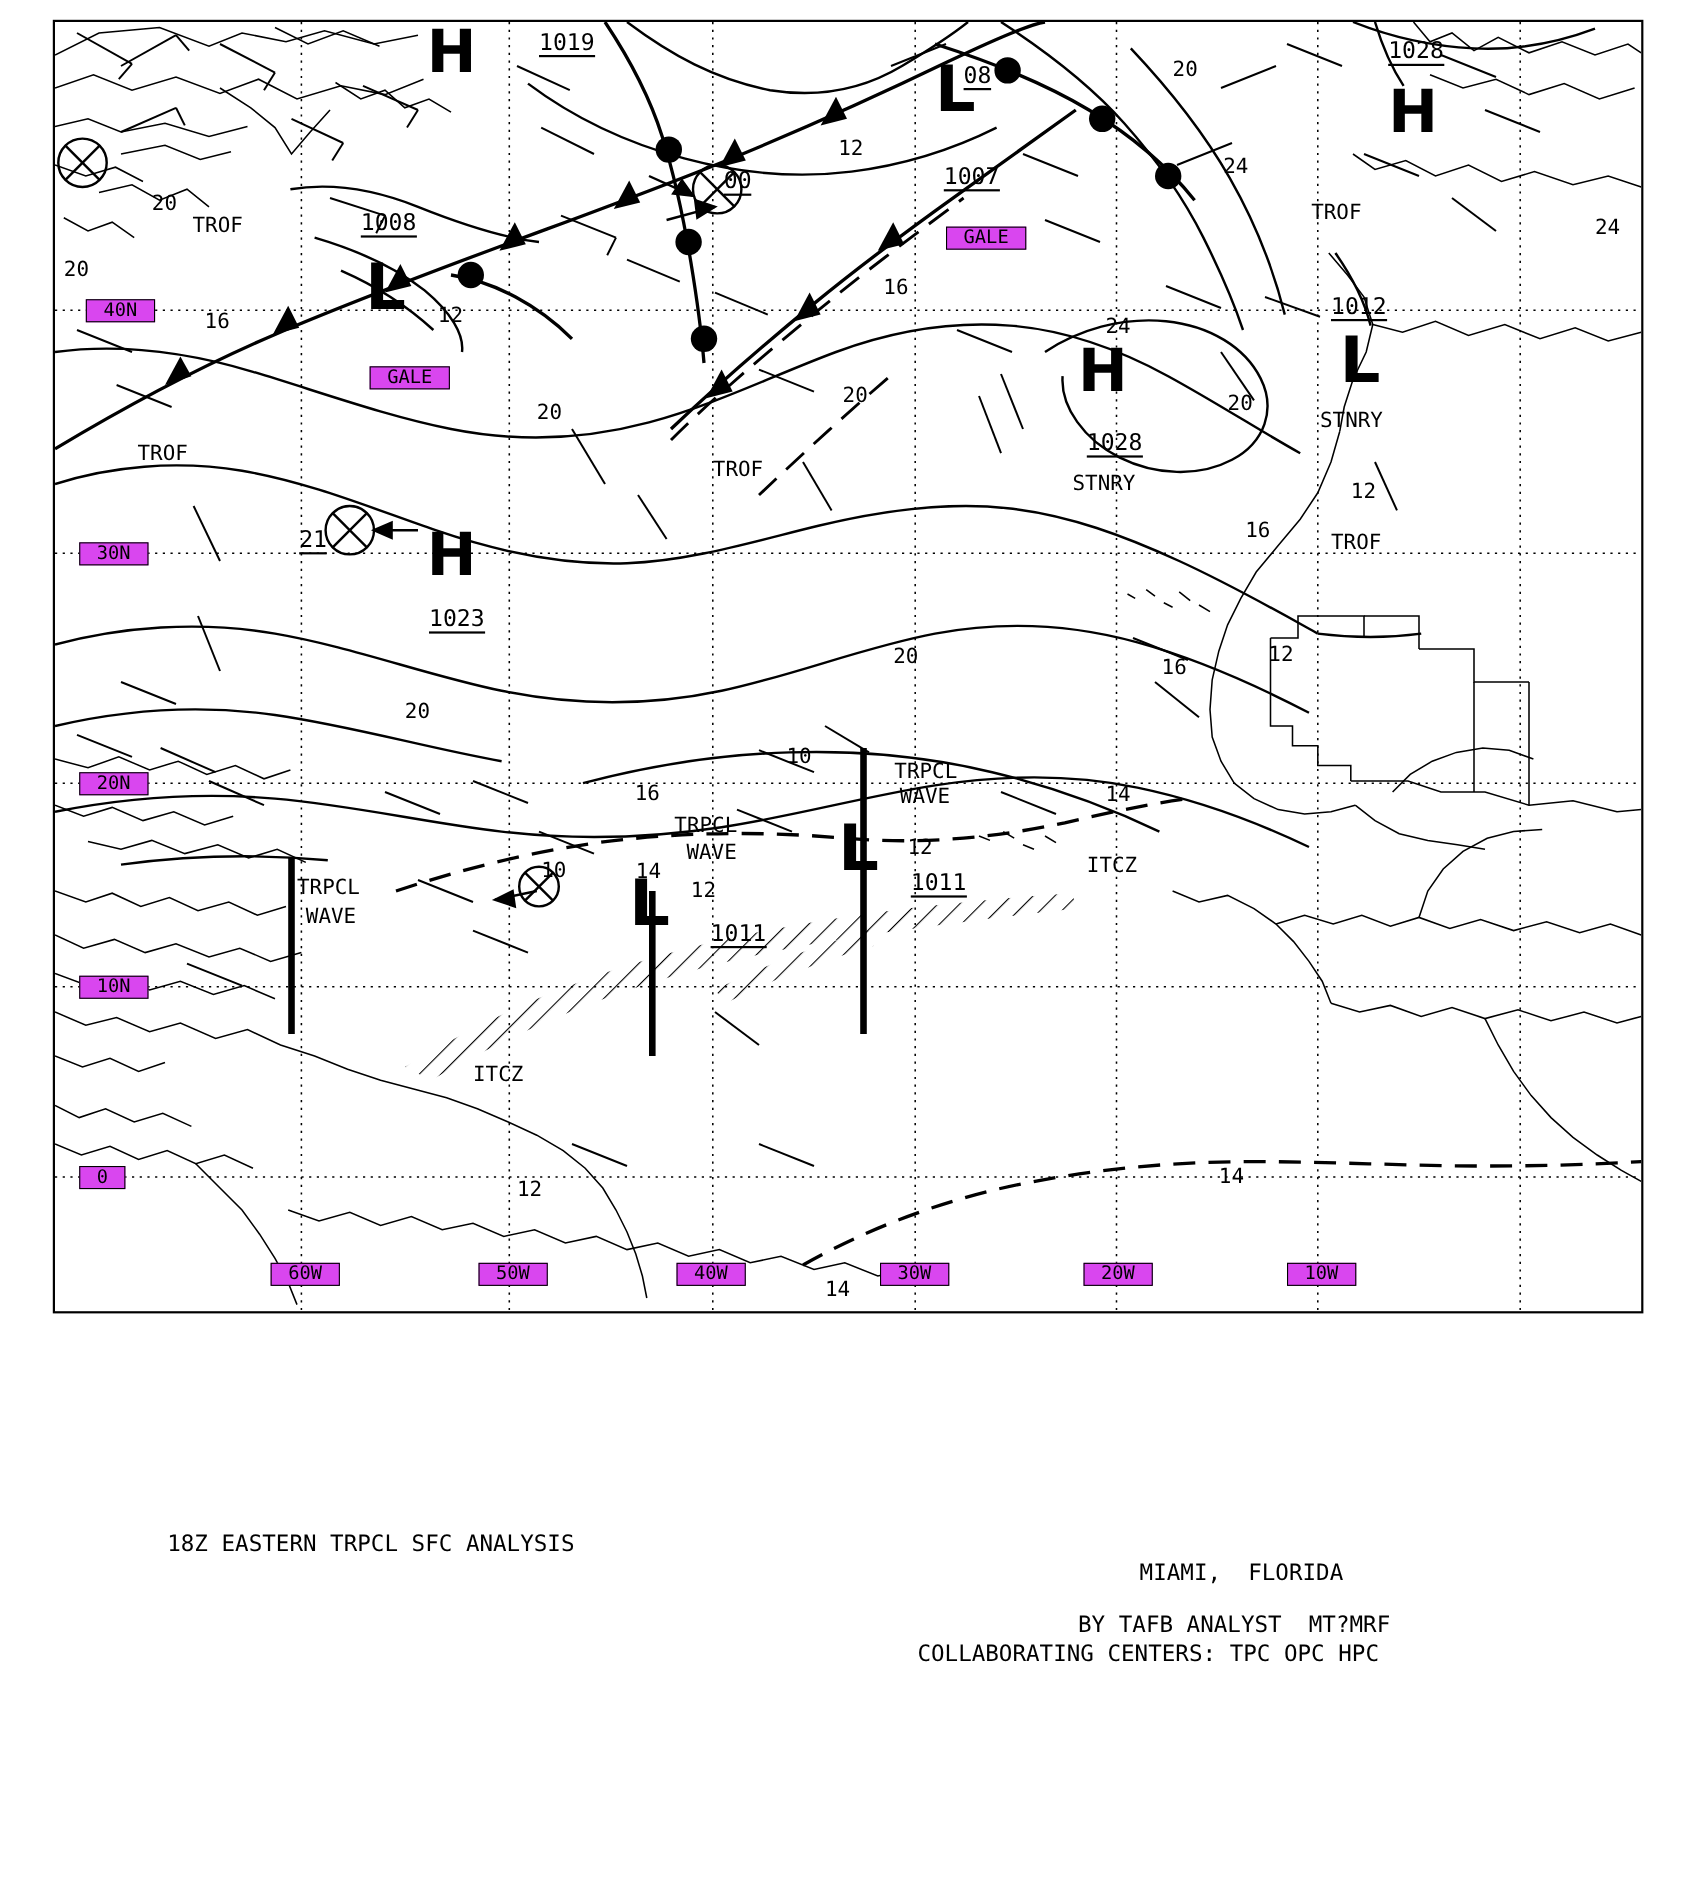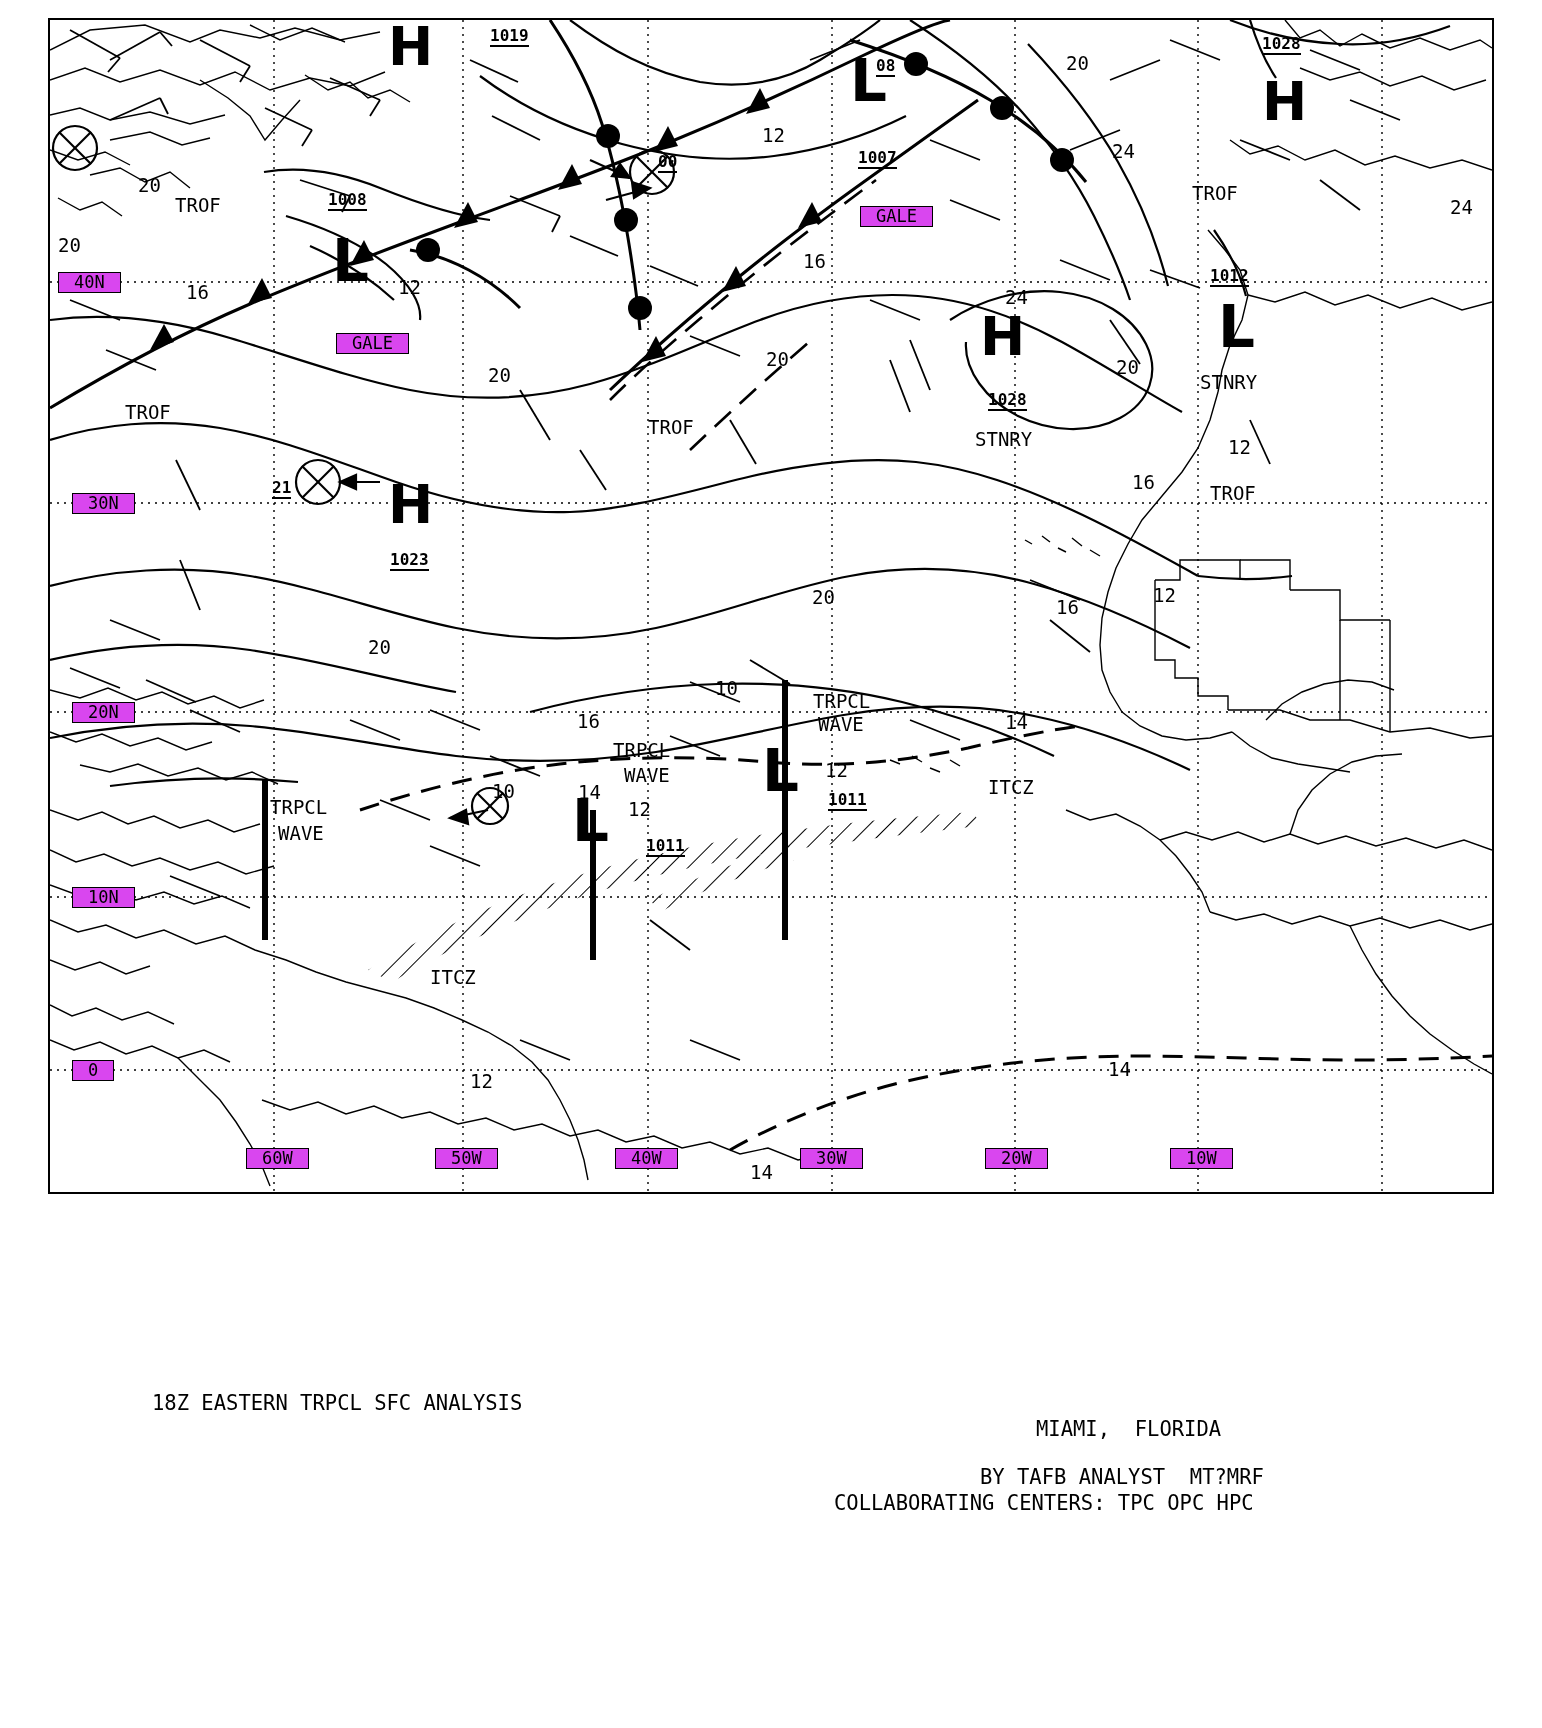--- a/index.html
+++ b/index.html
@@ -42,23 +42,22 @@
     border: 1.5px solid #000;
     padding: 1px 15px;
     background: #d946ef;
     font-size: 17px;
   }
   .maplabel.underlined {
     border-bottom: 2.5px solid #000;
     padding-bottom: 1px;
   }
   .maplabel.pressure {
-    font-size: 16px;
+    font-size: 21px;
     letter-spacing: 0px;
-    font-weight: bold;
   }
   .hl {
     position: absolute;
     font-family: "DejaVu Sans", sans-serif;
     font-weight: bold;
     font-size: 54px;
     line-height: 1;
     color: #000;
   }
   .lowmark {
@@ -356,21 +355,21 @@
   <div class="hl" style="left:338px;top:0px;">H</div>
   <div class="hl" style="left:1212px;top:55px;">H</div>
   <div class="lowmark" style="left:800px;top:32px;">L</div>
   <div class="lowmark" style="left:282px;top:212px;">L</div>
   <div class="hl" style="left:930px;top:290px;">H</div>
   <div class="lowmark" style="left:1168px;top:278px;">L</div>
   <div class="hl" style="left:338px;top:458px;">H</div>
   <div class="lowmark" style="left:522px;top:772px;">L</div>
   <div class="lowmark" style="left:712px;top:722px;">L</div>
 
-  <div class="maplabel boxed" style="left:8px;top:252px;text-align:center;">40N</div>
+  <div class="maplabel boxed" style="left:28px;top:252px;text-align:center;">40N</div>
   <div class="maplabel boxed" style="left:22px;top:473px;">30N</div>
   <div class="maplabel boxed" style="left:22px;top:682px;">20N</div>
   <div class="maplabel boxed" style="left:22px;top:867px;">10N</div>
   <div class="maplabel boxed" style="left:22px;top:1040px;">0</div>
 
   <div class="maplabel boxed" style="left:196px;top:1128px;">60W</div>
   <div class="maplabel boxed" style="left:385px;top:1128px;">50W</div>
   <div class="maplabel boxed" style="left:565px;top:1128px;">40W</div>
   <div class="maplabel boxed" style="left:750px;top:1128px;">30W</div>
   <div class="maplabel boxed" style="left:935px;top:1128px;">20W</div>

